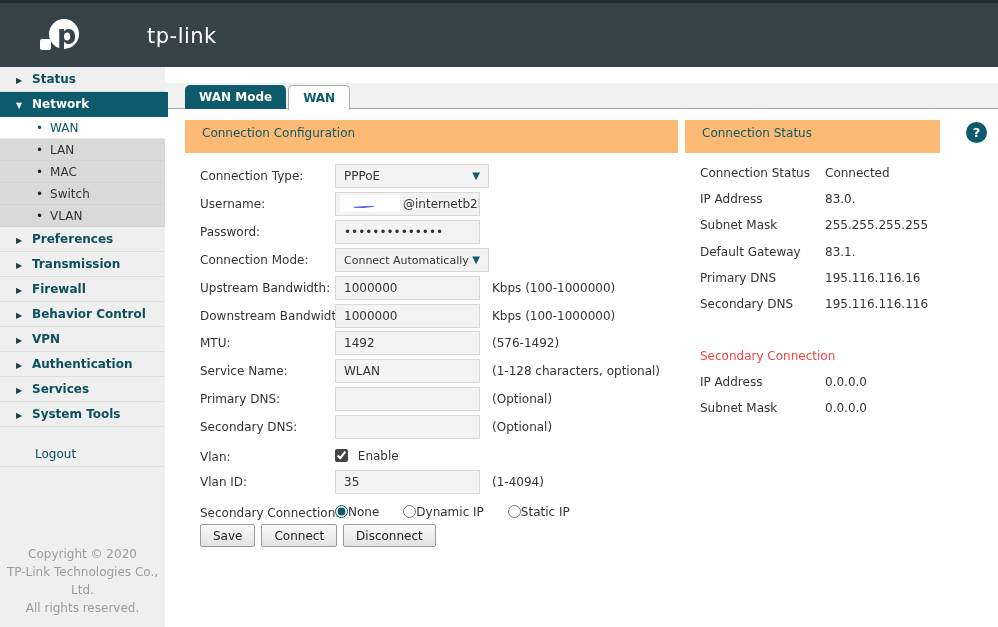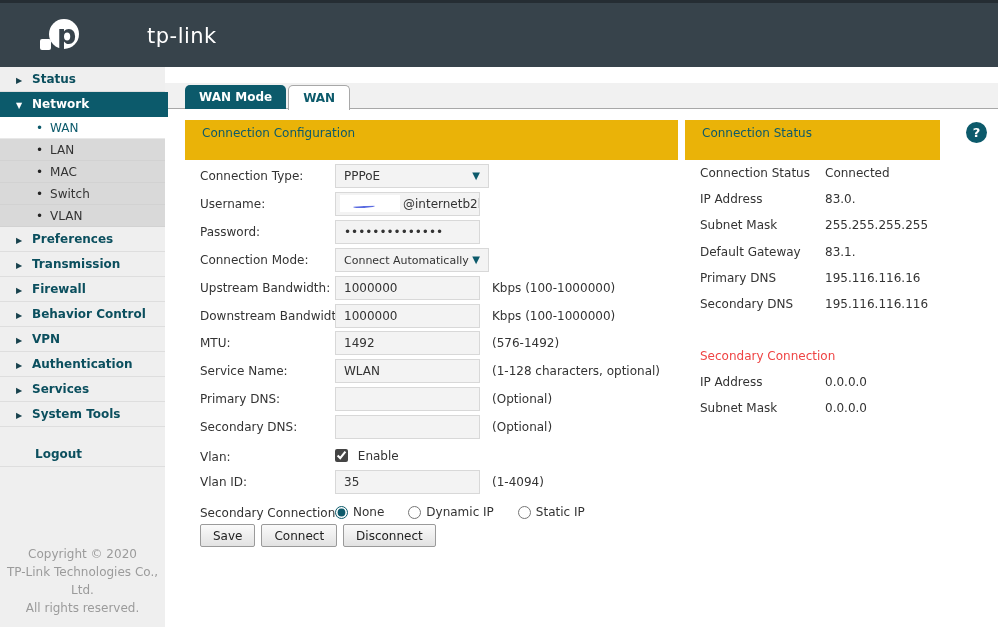--- a/index.html
+++ b/index.html
@@ -22,35 +22,35 @@
   .side-top .arrow { display:inline-block; width:16px; font-size:8px; color:#17414C; }
   .side-top.active { background:#0C5A6B; color:#FFFFFF; width:168px; z-index:6; border-bottom:none; }
   .side-top.active .arrow { color:#FFFFFF; }
   .side-sub { height:22px; line-height:22px; background:#D9D9D9; color:#333;
               font-size:12px; padding-left:36px; cursor:pointer; border-bottom:1px solid #D2D2D2;}
   .side-sub .dot { margin-right:7px; color:#222; }
   .side-sub.active-sub { background:#FFFFFF; color:#0C5A6B; border-bottom:1px solid #E8E8E8; }
   .side-sub.active-sub .dot { color:#0C5A6B; }
   .side-gap { height:14px; }
   .logout { height:26px; line-height:26px; border-bottom:1px solid #DEDEDE;
-            color:#0B4F5E; font-size:12px; font-weight:bold; padding-left:35px; cursor:pointer; }
+            color:#0B4F5E; font-size:12px; font-weight:normal; padding-left:35px; cursor:pointer; }
   .copyright { margin-top:78px; text-align:center; color:#9B9B9B; font-size:12px; line-height:18px; }
 
   
   .main { position:absolute; left:165px; top:67px; right:0; bottom:0; background:#fff; }
   .tabbar { position:absolute; left:0; top:0; right:0; height:26px;
             background:#F1F1F1; border-bottom:1px solid #A8A8A8; padding-left:20px;margin-top:16px; }
   .tab { position:relative; display:inline-block; top:2px; height:24px; line-height:24px;
          font-size:12px; font-weight:bold; text-align:center; padding:0 14px;
          border-radius:5px 5px 0 0; cursor:pointer; vertical-align:top; }
   .tab.inactive { background:#0C5A6B; color:#FFFFFF; margin-right:2px; min-width:80px; }
   .tab.active { background:#FFFFFF; color:#0C5A6B; height:25px;
                 border:1px solid #A8A8A8; border-bottom:none; min-width:52px; }
 
-  .panel-header { position:absolute; height:40px; line-height:27px; background:#eab308;
+  .panel-header { position:absolute; height:33px; line-height:27px; background:#fdba74;
                   color:#0C5A6B; font-size:12px; padding-left:17px; }
   .ph-config { left:20px; top:53px; width:493px; }
   .ph-status { left:520px; top:53px; width:255px; }
 
   .help-btn { position:absolute; left:801px; top:55px; width:21px; height:21px;
               background:#0C5A6B; color:#fff; border-radius:50%; text-align:center;
               line-height:21px; font-size:13px; font-weight:bold; cursor:pointer; }
 
   
   .form-row { position:absolute; left:35px; right:0; height:24px; }
@@ -69,21 +69,21 @@
   .redact { position:absolute; left:5px; top:3px; width:60px; height:17px; background:#FFFFFF; }
   .squiggle { position:absolute; left:18px; top:13px; width:22px; height:3px;
               border-bottom:2px solid #5A6BE0; border-radius:50%; transform:rotate(-3deg); }
   .uname-text { position:absolute; left:68px; top:5px; font-size:12px; color:#333;
                 white-space:nowrap; width:76px; overflow:hidden; }
 
   .chk-wrap { position:absolute; left:135px; top:4px; font-size:12px; color:#333; }
   .chk-wrap input { vertical-align:-2px; margin-right:6px; accent-color:#444; }
 
   .radio-wrap { position:absolute; left:135px; top:4px; font-size:12px; color:#333; display:flex; gap:24px; }
-  .radio-wrap label { display:flex; align-items:center; gap:5px; cursor:pointer; }
+  .radio-wrap label { display:flex; align-items:flex-start; cursor:pointer; }
   .radio-wrap input { accent-color:#0C5A6B; margin:0; }
 
   .btn-row { position:absolute; left:35px; top:457px; display:flex; gap:6px; }
   .btn { height:23px; padding:0 12px; font-family:"DejaVu Sans", sans-serif; font-size:12px;
          color:#222; background:linear-gradient(#FAFAFA,#E2E2E2); border:1px solid #9A9A9A;
          border-radius:2px; cursor:pointer; }
 
   
   .status-row { position:absolute; left:535px; height:16px; font-size:12px; color:#333; }
   .status-row .sv { position:absolute; left:125px; top:0; white-space:nowrap; }

